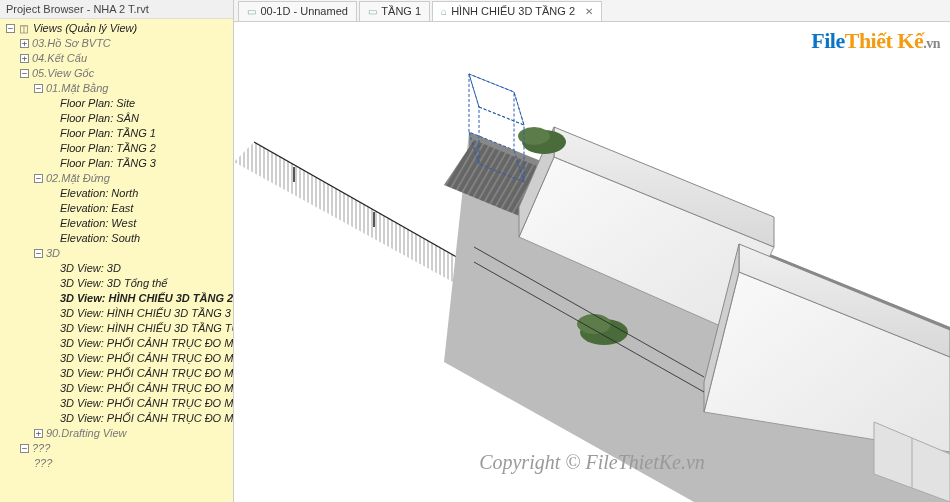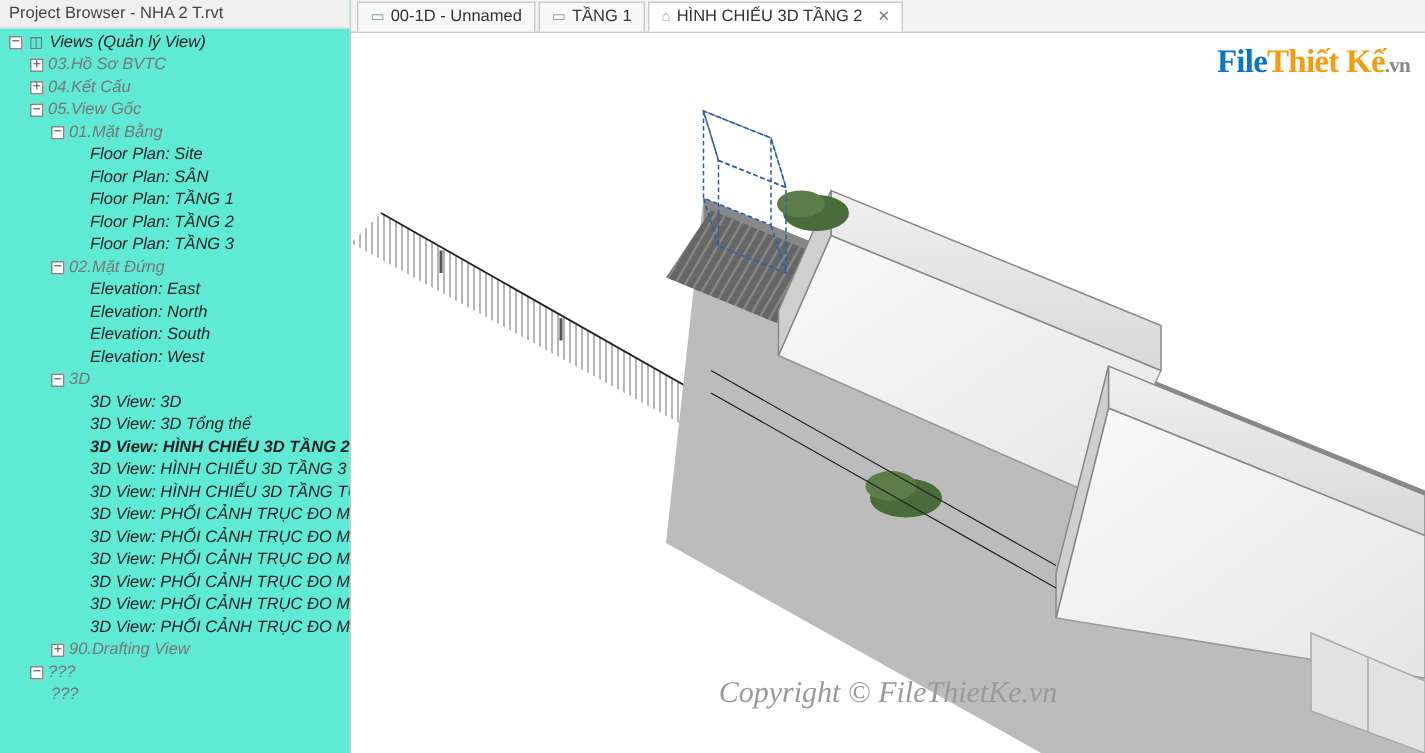--- a/index.html
+++ b/index.html
@@ -1,18 +1,18 @@
 <!DOCTYPE html>
 <html><head>
 <meta charset="utf-8">
 <style>
   * { box-sizing: border-box; margin: 0; padding: 0; }
   body { font-family: "Segoe UI", Arial, sans-serif; font-size: 11px; color: #333; background: #fff; width: 950px; height: 502px; overflow: hidden; position: relative; }
   .app { display: flex; height: 100%; }
-  .sidebar { width: 234px; border-right: 1px solid #ccc; display: flex; flex-direction: column; background: #5eead4; }
+  .sidebar { width: 234px; border-right: 1px solid #ccc; display: flex; flex-direction: column; background: #fef9c3; }
   .sidebar-header { background: #f0f0f0; border-bottom: 1px solid #ddd; padding: 3px 6px; font-size: 11px; color: #444; }
   .tree { flex: 1; overflow-y: auto; overflow-x: hidden; padding: 2px 0 6px 0; }
   .tree ul { list-style: none; padding-left: 14px; }
   .tree > ul { padding-left: 4px; }
   .tree li { white-space: nowrap; line-height: 15px; }
   .node { display: flex; align-items: center; gap: 3px; padding: 0 2px; cursor: default; }
   .exp { width: 9px; height: 9px; border: 1px solid #888; color:#555; font-size: 9px; line-height: 7px; text-align: center; flex-shrink: 0; background:#fff; font-family: monospace; }
   .exp.none { border:0; background:transparent; color:transparent; }
   .ico { width: 12px; flex-shrink:0; text-align:center; font-size:10px; color:#666; }
   .lbl { font-size: 11px; color:#222;font-style:italic; }
@@ -108,39 +108,39 @@
                 </li>
                 <li>
                     <div class="node">
                       <span class="exp">−</span>
                       <span class="lbl muted">02.Mặt Đứng</span>
                     </div>
                   <ul>
                     <li>
                         <div class="node">
                           <span class="exp none"></span>
+                          <span class="lbl">Elevation: North</span>
+                        </div>
+                      </li>
+                    <li>
+                        <div class="node">
+                          <span class="exp none"></span>
                           <span class="lbl">Elevation: East</span>
                         </div>
                       </li>
                     <li>
                         <div class="node">
                           <span class="exp none"></span>
-                          <span class="lbl">Elevation: North</span>
+                          <span class="lbl">Elevation: West</span>
                         </div>
                       </li>
                     <li>
                         <div class="node">
                           <span class="exp none"></span>
                           <span class="lbl">Elevation: South</span>
-                        </div>
-                      </li>
-                    <li>
-                        <div class="node">
-                          <span class="exp none"></span>
-                          <span class="lbl">Elevation: West</span>
                         </div>
                       </li>
                   </ul>
                 </li>
                 <li>
                     <div class="node">
                       <span class="exp">−</span>
                       <span class="lbl muted">3D</span>
                     </div>
                   <ul>

